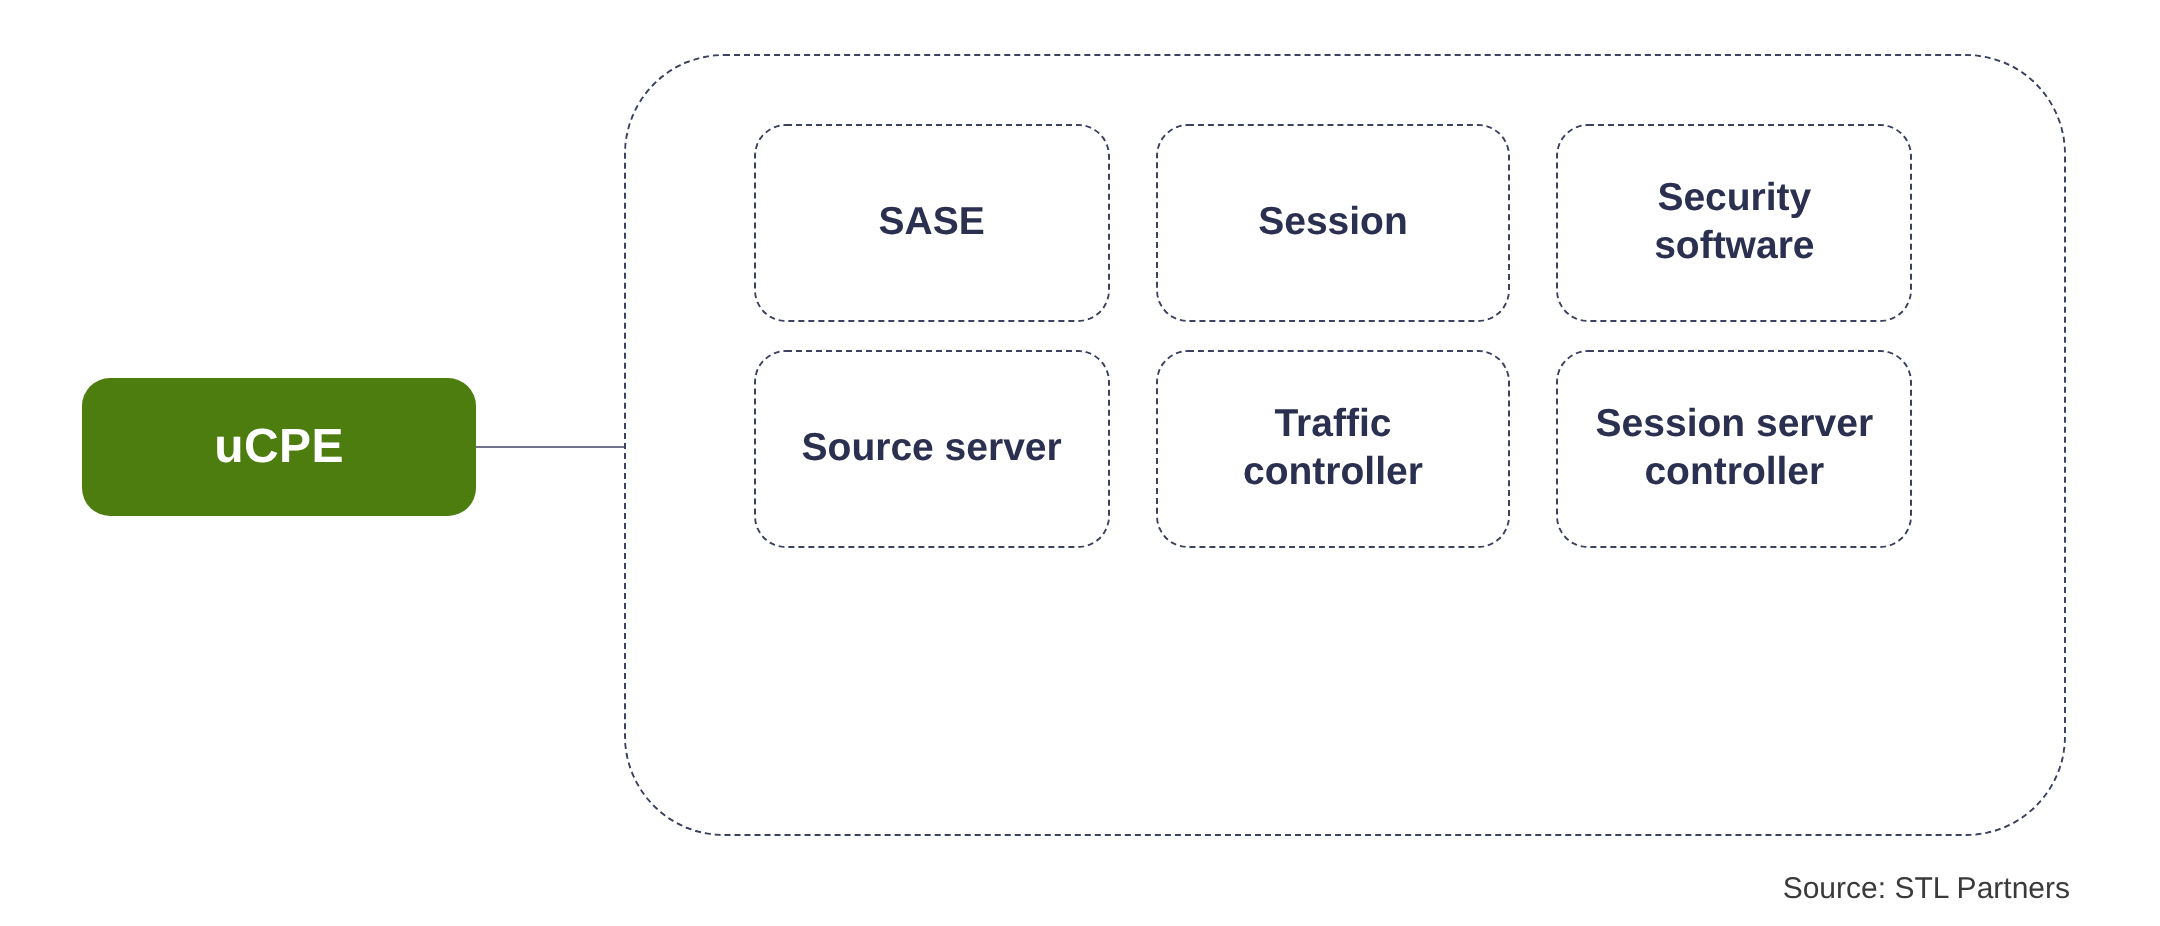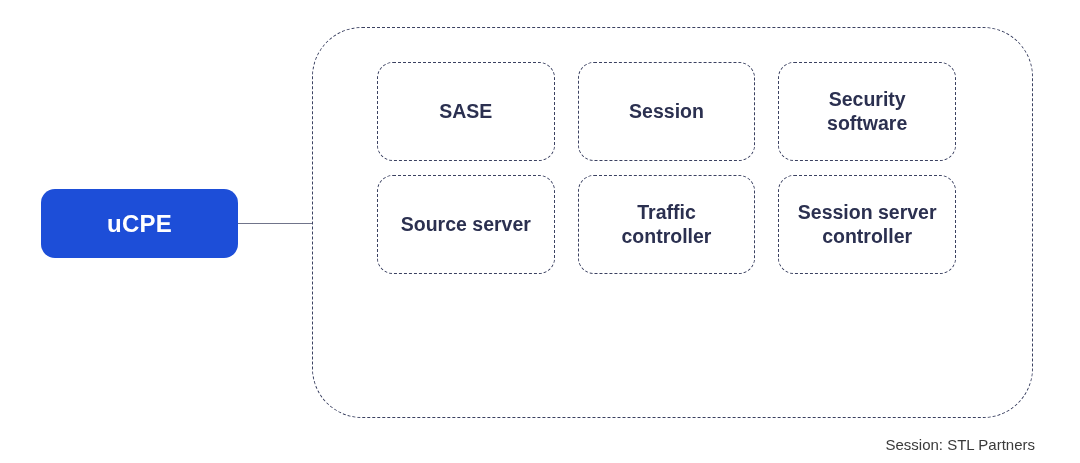--- a/index.html
+++ b/index.html
@@ -14,21 +14,21 @@
     height: 463px;
     background: #ffffff;
     overflow: hidden;
   }
   .ucpe-box {
     position: absolute;
     left: 41px;
     top: 189px;
     width: 197px;
     height: 69px;
-    background: #1d4ed8;
+    background: #4d7c0f;
     border-radius: 14px;
     display: flex;
     align-items: center;
     justify-content: center;
   }
   .ucpe-box span {
     color: #ffffff;
     font-size: 24px;
     font-weight: bold;
     letter-spacing: 0.2px;
@@ -109,15 +109,15 @@
       <span>Source server</span>
     </div>
     <div class="vnf-cell">
       <span>Traffic controller</span>
     </div>
     <div class="vnf-cell">
       <span>Session server controller</span>
     </div>
   </div>
 
-  <div class="source-note">Session: STL Partners</div>
+  <div class="source-note">Source: STL Partners</div>
 
 </div>
 
 </body></html>

